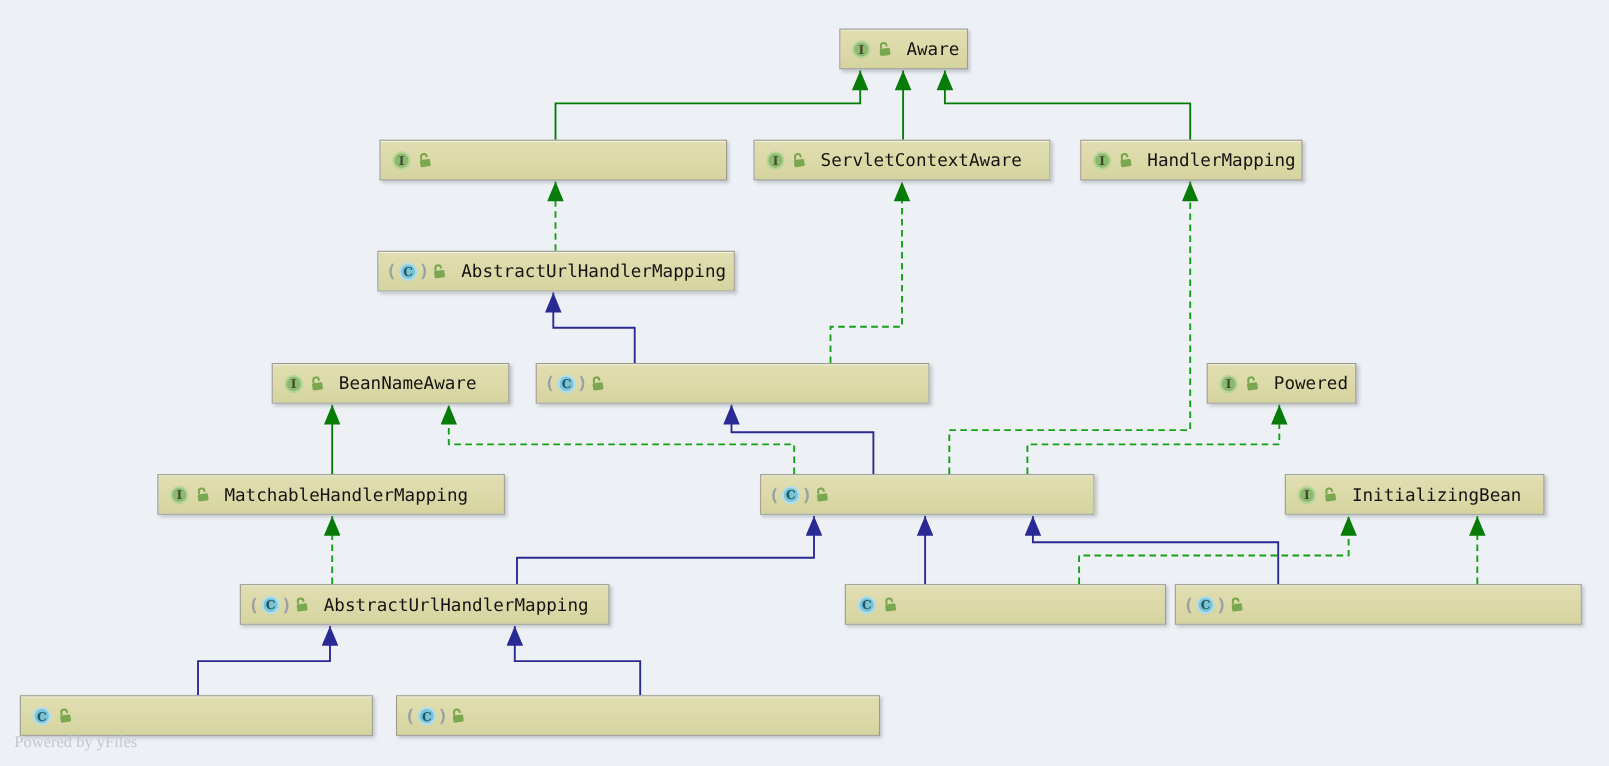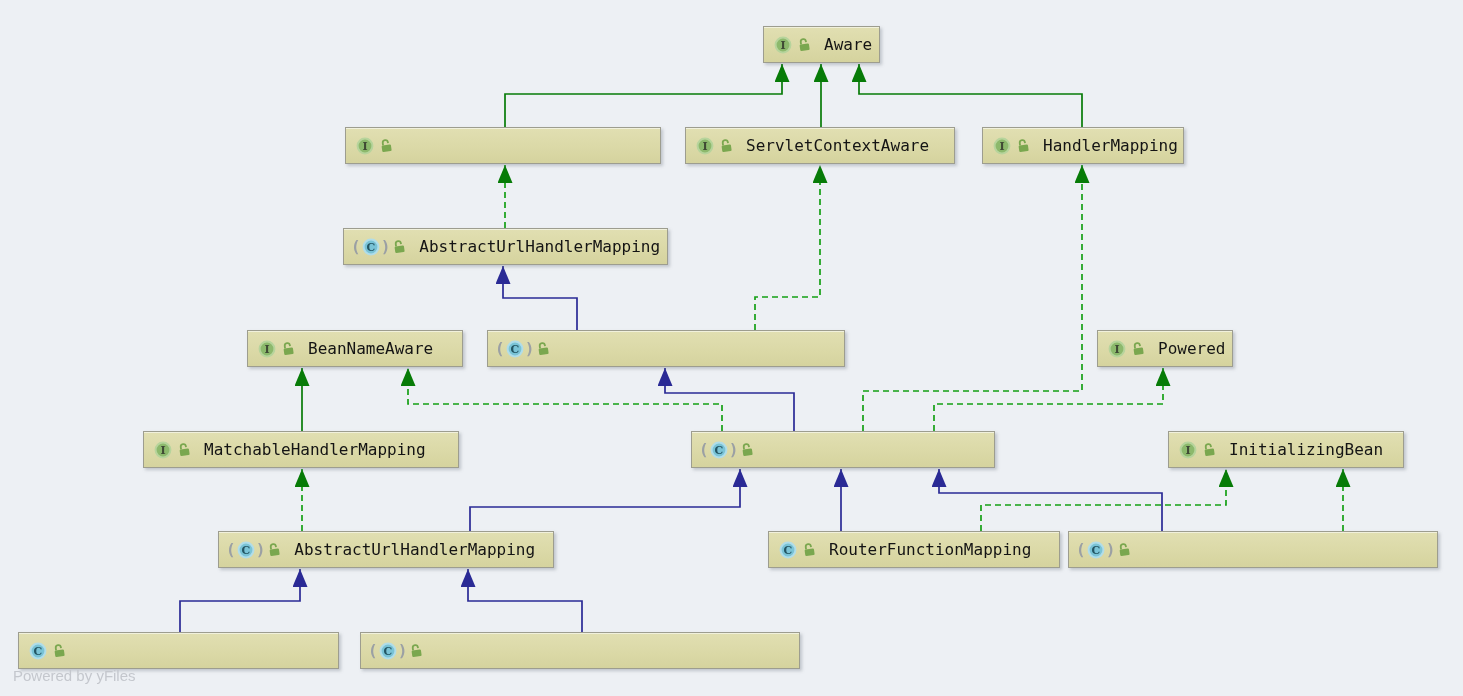--- a/index.html
+++ b/index.html
@@ -23,21 +23,21 @@
   .paren{color:#9ba0a4;font-size:16px;line-height:16px;margin:0 -1px;font-weight:bold;
     font-family:"DejaVu Sans Mono",monospace;}
   .kind-icon{display:block;margin:0 2px;}
   .lock-icon{display:block;margin-left:4px;}
   .node-label{
     margin-left:13px;font-size:16px;color:#141414;white-space:nowrap;
     letter-spacing:0px;
   }
   .watermark{
     position:absolute;z-index:3;
-    font-family:Liberation Sans, sans-serif;
+    font-family:Liberation Serif, serif;
     font-size:15px;color:#c4c7cd;
   }
 </style>
 </head>
 <body>
 
 <div class="stage">
   <svg id="edge-layer" width="1463" height="696" viewBox="0 0 1463 696">
       <defs>
         <marker id="ah-green" viewBox="0 0 12 10" refX="12" refY="5" markerWidth="19" markerHeight="15" markerUnits="userSpaceOnUse" orient="auto">
@@ -259,21 +259,20 @@
             <circle cx="9" cy="9" r="7.4" fill="#79c3d6" stroke="#b0dde9" stroke-width="2"></circle>
             <text x="9" y="13" text-anchor="middle" font-family="DejaVu Serif, serif" font-size="11" font-weight="bold" fill="#235664">C</text>
           </svg>
           <svg class="lock-icon" width="13" height="15" viewBox="0 0 13 15">
             <g transform="rotate(-8 6 8)">
               <path d="M3.2 7 L3.2 4.6 A2.6 2.6 0 0 1 8.4 4.6 L8.4 5.4" fill="none" stroke="#7aa74f" stroke-width="1.8"></path>
               <rect x="1.6" y="7" width="9.4" height="6.6" rx="1.2" fill="#7aa74f"></rect>
             </g>
           </svg>
         </span>
-        <span class="node-label">RouterFunctionMapping</span>
       </div>
       <div class="node" style="left: 1068px; top: 531px; width: 370px;">
         <span class="icon-group">
           <span class="paren">(</span>
           <svg class="kind-icon" width="18" height="18" viewBox="0 0 18 18">
             <circle cx="9" cy="9" r="7.4" fill="#79c3d6" stroke="#b0dde9" stroke-width="2"></circle>
             <text x="9" y="13" text-anchor="middle" font-family="DejaVu Serif, serif" font-size="11" font-weight="bold" fill="#235664">C</text>
           </svg>
           <span class="paren">)</span>
           <svg class="lock-icon" width="13" height="15" viewBox="0 0 13 15">

